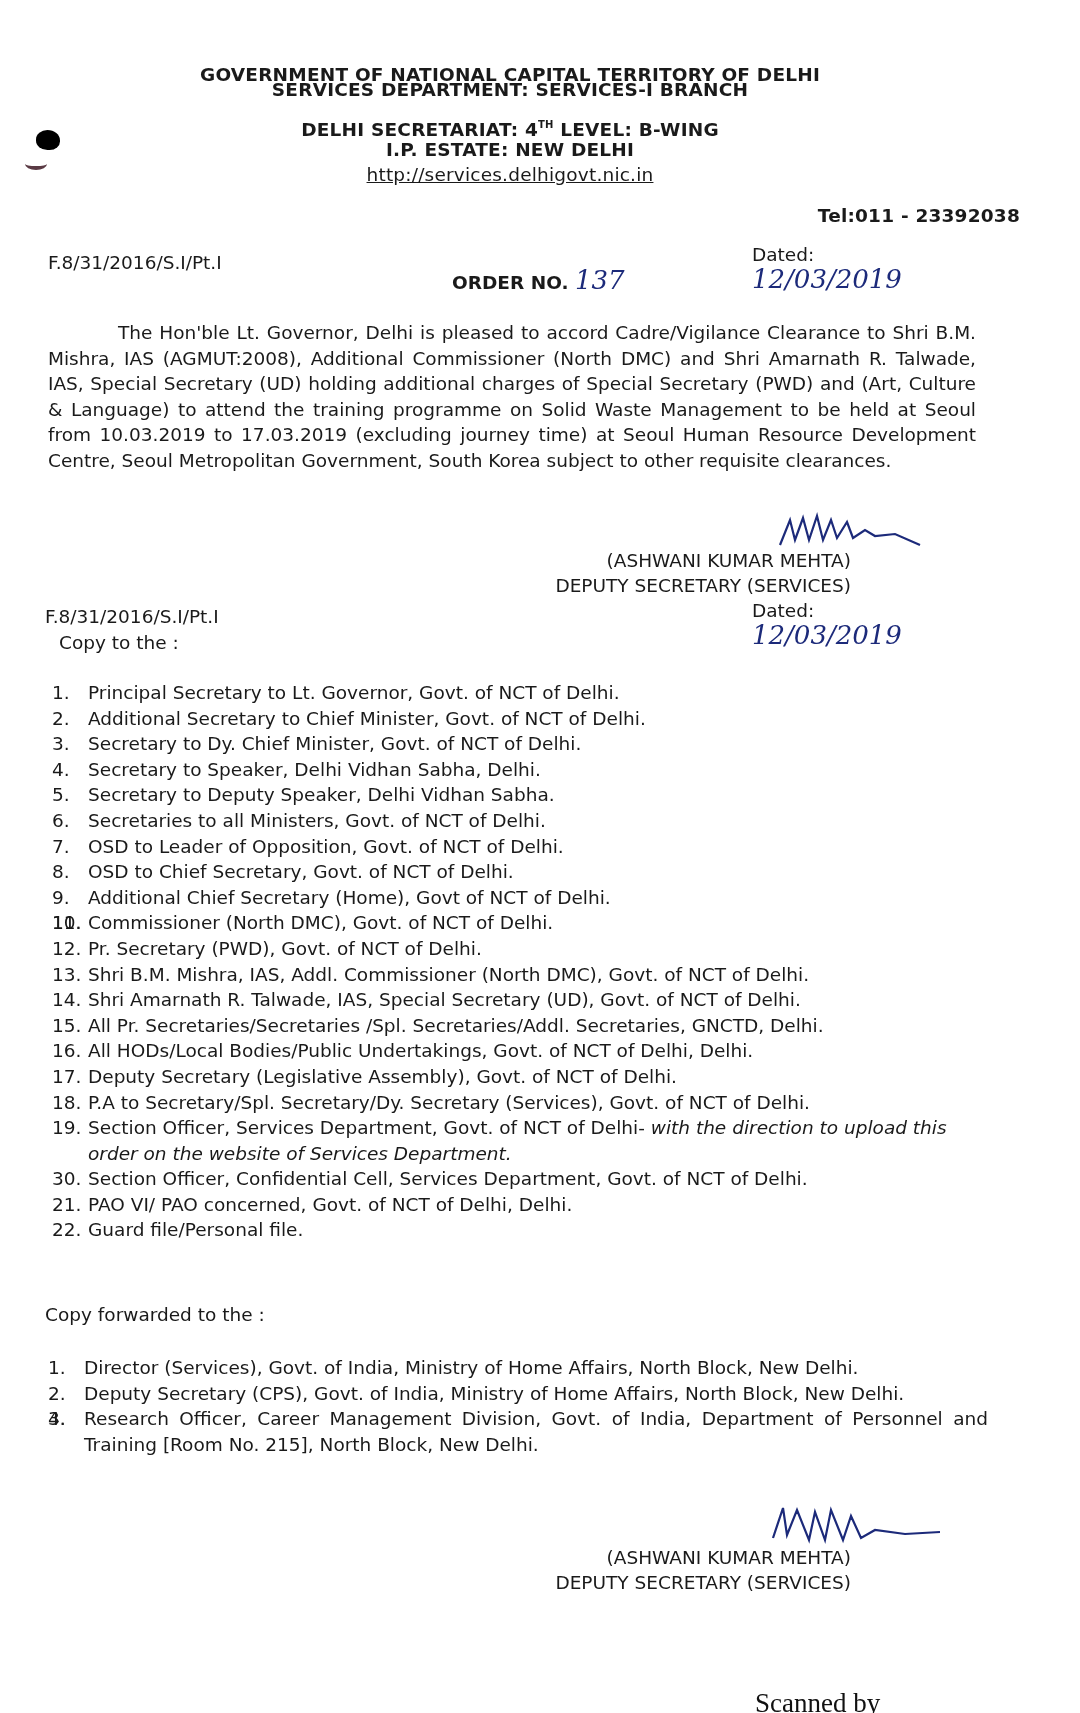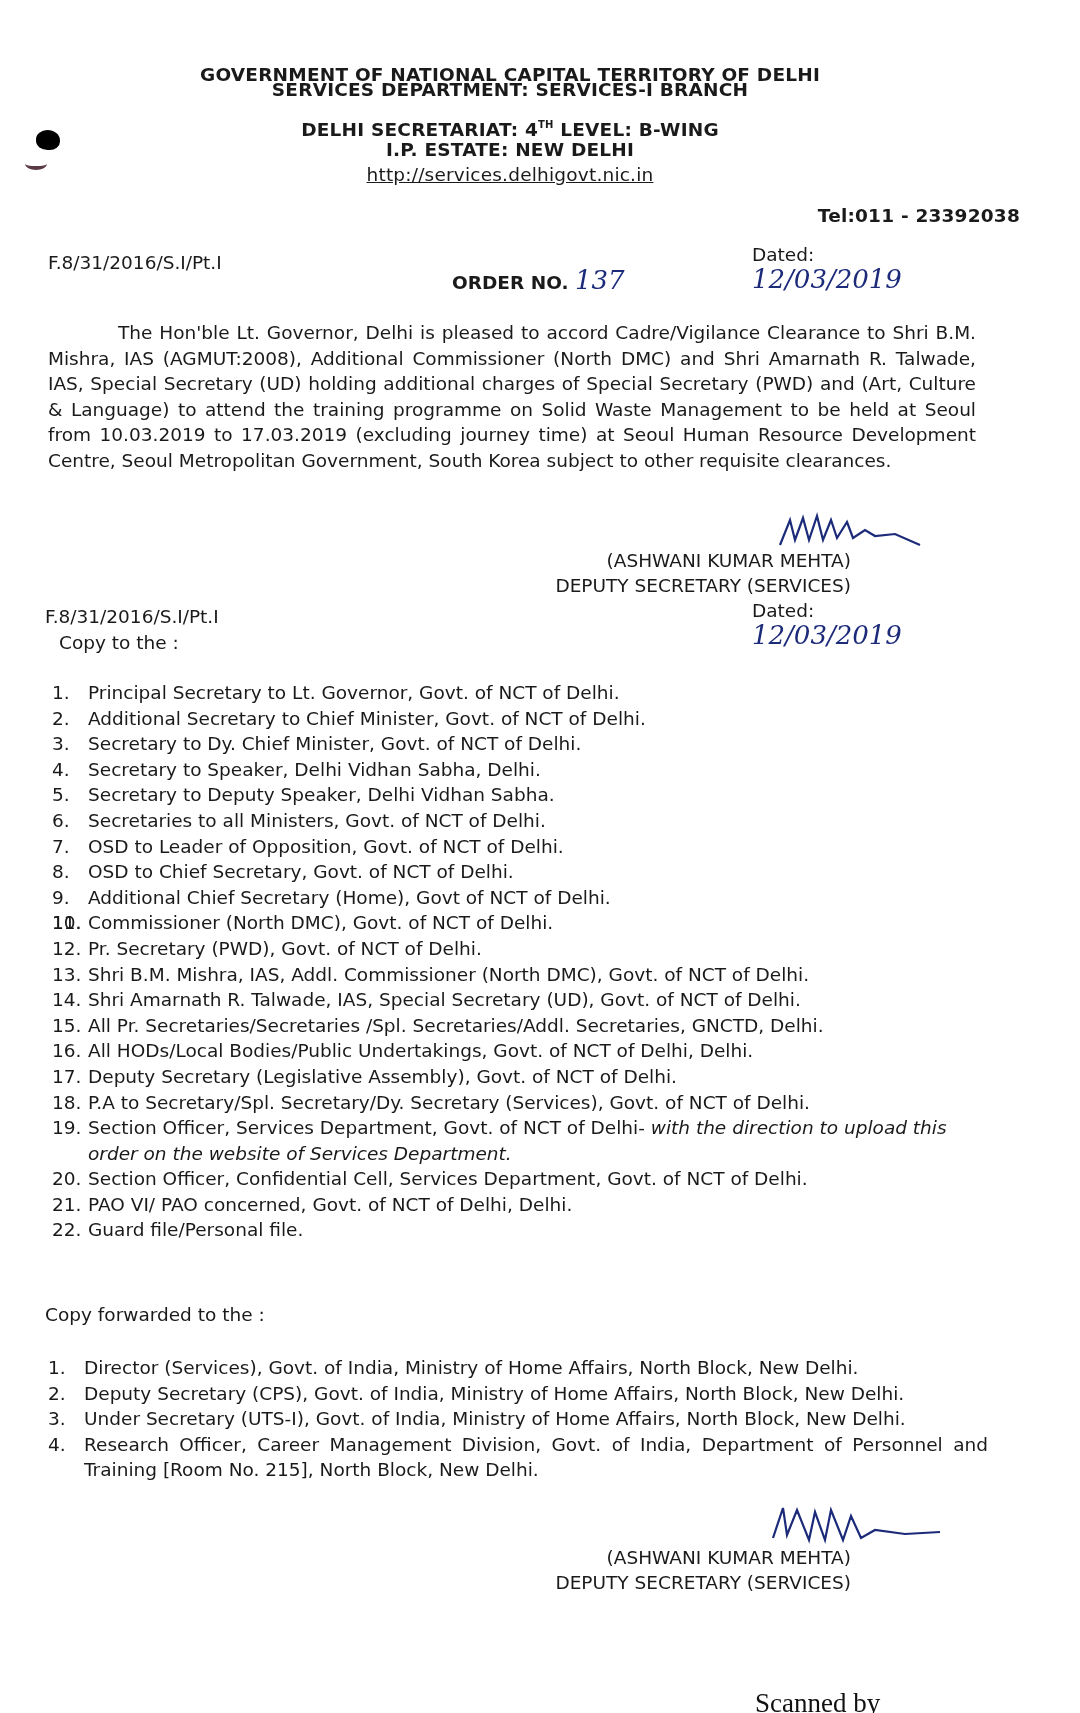--- a/index.html
+++ b/index.html
@@ -81,30 +81,30 @@
     <li><span class="num">10.</span></li>
     <li><span class="num">11.</span><span>Commissioner (North DMC), Govt. of NCT of Delhi.</span></li>
     <li><span class="num">12.</span><span>Pr. Secretary (PWD), Govt. of NCT of Delhi.</span></li>
     <li><span class="num">13.</span><span>Shri B.M. Mishra, IAS, Addl. Commissioner (North DMC), Govt. of NCT of Delhi.</span></li>
     <li><span class="num">14.</span><span>Shri Amarnath R. Talwade, IAS, Special Secretary (UD), Govt. of NCT of Delhi.</span></li>
     <li><span class="num">15.</span><span>All Pr. Secretaries/Secretaries /Spl. Secretaries/Addl. Secretaries, GNCTD, Delhi.</span></li>
     <li><span class="num">16.</span><span>All HODs/Local Bodies/Public Undertakings, Govt. of NCT of Delhi, Delhi.</span></li>
     <li><span class="num">17.</span><span>Deputy Secretary (Legislative Assembly), Govt. of NCT of Delhi.</span></li>
     <li><span class="num">18.</span><span>P.A to Secretary/Spl. Secretary/Dy. Secretary (Services), Govt. of NCT of Delhi.</span></li>
     <li><span class="num">19.</span><span>Section Officer, Services Department, Govt. of NCT of Delhi-</span> <em>with the direction to upload this order on the website of Services Department.</em></li>
-    <li><span class="num">20.</span><span>Section Officer, Confidential Cell, Services Department, Govt. of NCT of Delhi.</span></li>
+    <li><span class="num">30.</span><span>Section Officer, Confidential Cell, Services Department, Govt. of NCT of Delhi.</span></li>
     <li><span class="num">21.</span><span>PAO VI/ PAO concerned, Govt. of NCT of Delhi, Delhi.</span></li>
     <li><span class="num">22.</span><span>Guard file/Personal file.</span></li>
   </ul>
 
   <div class="abs txt" style="left:45px; top:1302px;">Copy forwarded to the :</div>
   <ul class="list" style="top:1355px; left:48px;">
     <li><span class="num">1.</span><span>Director (Services), Govt. of India, Ministry of Home Affairs, North Block, New Delhi.</span></li>
     <li><span class="num">2.</span><span>Deputy Secretary (CPS), Govt. of India, Ministry of Home Affairs, North Block, New Delhi.</span></li>
-    <li><span class="num">3.</span><span>Under Secretary (UTS-I), Govt. of India, Ministry of Home Affairs, North Block, New Delhi.</span></li>
+    <li><span class="num">3.</span></li>
     <li style="text-align:justify;"><span class="num">4.</span><span>Research Officer, Career Management Division, Govt. of India, Department of Personnel and Training [Room No. 215], North Block, New Delhi.</span></li>
   </ul>
 
   <svg class="sig" style="left:765px; top:1500px;" width="180" height="50" viewBox="0 0 180 50">
     <path d="M8 38 L18 8 L22 35 L32 10 L44 40 L50 12 L60 40 L66 10 L78 40 L86 16 L96 38 L110 30 L140 34 L175 32" stroke="#1c2a7a" stroke-width="2.2" fill="none"></path>
   </svg>
   <div class="sigblock" style="top:1545px;">
     <div>(ASHWANI KUMAR MEHTA)</div>
     <div>DEPUTY SECRETARY (SERVICES)</div>
   </div>

